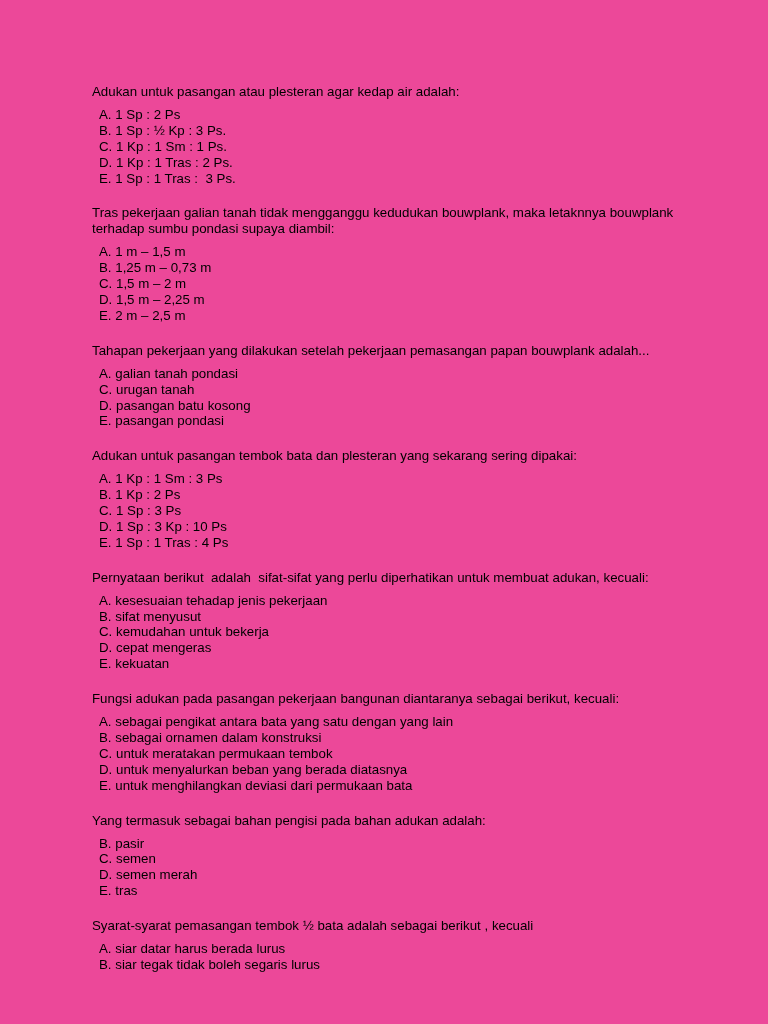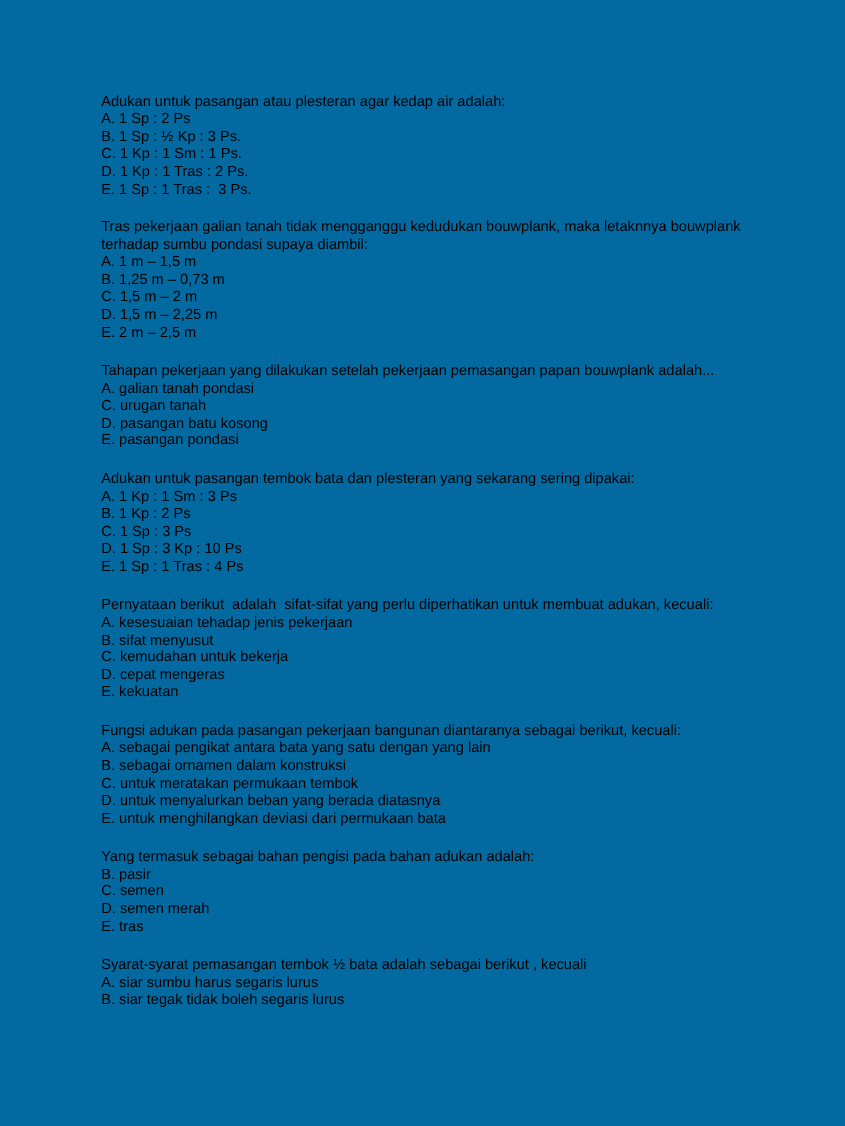--- a/index.html
+++ b/index.html
@@ -12,34 +12,34 @@
     height: 1024px;
     font-family: "Liberation Sans", sans-serif;
     color: #000000;
     overflow: hidden;
   }
   .page {
     box-sizing: border-box;
     width: 768px;
     height: 1024px;
     padding: 84px 90px 0 92px;
-    background: #0369a1;
+    background: #ec4899;
   }
   .question-block {
     margin-bottom: 19px;
   }
   .q-stem {
     font-size: 13.3px;
     line-height: 15.9px;
     margin: 0 0 0 0;
     white-space: pre-wrap;
   }
   .opt-list {
     list-style: none;
-    margin: 0;
+    margin: 7px;
     padding: 0;
   }
   .opt-item {
     font-size: 13.3px;
     line-height: 15.9px;
     white-space: pre-wrap;
   }
 </style>
 </head>
 <body>
@@ -110,18 +110,18 @@
         <ul class="opt-list">
           <li class="opt-item">B. pasir</li>
           <li class="opt-item">C. semen</li>
           <li class="opt-item">D. semen merah</li>
           <li class="opt-item">E. tras</li>
         </ul>
       </div>
       <div class="question-block">
         <p class="q-stem">Syarat-syarat pemasangan tembok ½ bata adalah sebagai berikut , kecuali</p>
         <ul class="opt-list">
-          <li class="opt-item">A. siar sumbu harus segaris lurus</li>
+          <li class="opt-item">A. siar datar harus berada lurus</li>
           <li class="opt-item">B. siar tegak tidak boleh segaris lurus</li>
         </ul>
       </div>
     </div>
 </div>
 
 </body></html>

